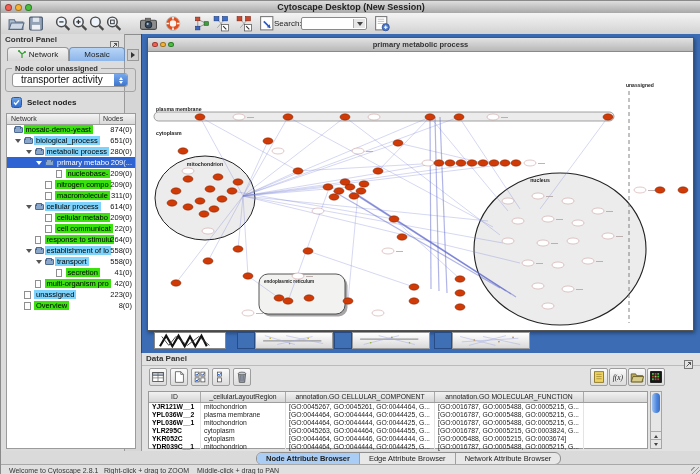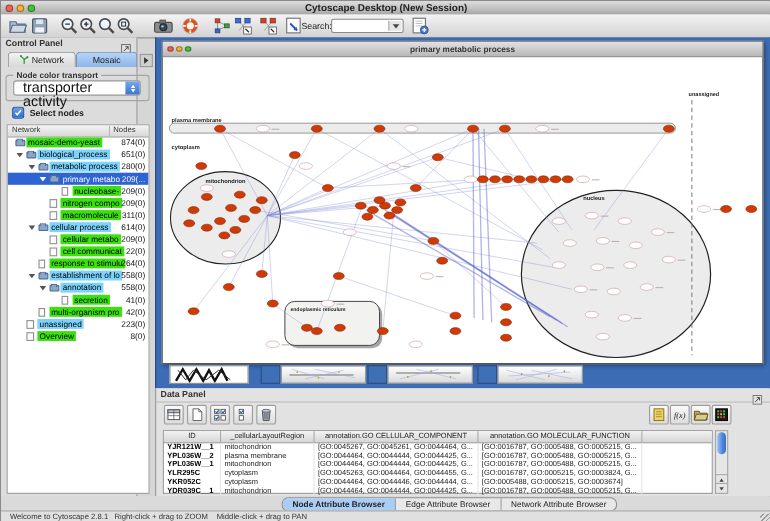--- a/index.html
+++ b/index.html
@@ -42,21 +42,21 @@
   .cp-tab.sel{background:linear-gradient(#b7d4f6,#8cb6ea);border-color:#6f93c0;}
   .tab-more{position:absolute;right:0;top:3px;width:12px;height:12px;background:#cfcfcf;
     border:1px solid #999;box-sizing:border-box;display:flex;align-items:center;justify-content:center;}
   .tab-more:after{content:"";width:0;height:0;border-top:3px solid transparent;
     border-bottom:3px solid transparent;border-left:4px solid #333;}
   .groupbox{position:absolute;left:4px;top:34px;width:131px;height:24px;border:1px solid #a5a5a5;
     border-radius:3px;box-sizing:border-box;}
   .grouplabel{position:absolute;left:6px;top:-5px;background:#dcdcdc;padding:0 3px;font-size:7.5px;
     font-weight:bold;color:#333;}
   .combo{position:absolute;left:6px;top:4px;width:116px;height:14px;background:#fff;
-    border:1px solid #979797;border-radius:3px;box-sizing:border-box;font-size:13px;color:#111;
+    border:1px solid #979797;border-radius:3px;box-sizing:border-box;font-size:10px;color:#111;
     line-height:12px;padding-left:8px;}
   .combo .stepper{position:absolute;right:0;top:0;bottom:0;width:13px;border-radius:0 2px 2px 0;
     background:linear-gradient(#76a8ec,#3c74cf);display:flex;flex-direction:column;
     align-items:center;justify-content:center;gap:1px;}
   .combo .stepper i{width:0;height:0;border-left:2.5px solid transparent;border-right:2.5px solid transparent;}
   .combo .stepper .up{border-bottom:3px solid #fff;} .combo .stepper .dn{border-top:3px solid #fff;}
   .cbrow{position:absolute;left:10px;top:62px;height:12px;display:flex;align-items:center;gap:5px;}
   .cbox{width:11px;height:11px;border-radius:2.5px;background:linear-gradient(#6ba1e8,#2f6ccd);
     border:1px solid #2a57a4;box-sizing:border-box;position:relative;}
   .cbox svg{position:absolute;inset:0;}
@@ -277,21 +277,21 @@
             <circle cx="7" cy="2" r="1" fill="#2f9c2f"></circle>
           </svg>
         <span>Network</span>
       </div>
       <div class="cp-tab sel" style="left:66px;width:56px">
         <span>Mosaic</span>
       </div>
       <div class="tab-more"></div>
     </div>
     <div class="groupbox">
-      <span class="grouplabel">Node color transport</span>
+      <span class="grouplabel">Node color unassigned</span>
       <div class="combo">
         <span>transporter activity</span>
         <span class="stepper">
             <i class="up"></i>
             <i class="dn"></i>
           </span>
       </div>
     </div>
     <div class="cbrow">
       <span class="cbox">
@@ -369,21 +369,21 @@
           </div>
           <div class="tree-row">
             <span class="tri" style="left: 18.5px;"></span>
             <span class="ficon" style="left: 27.5px;"></span>
             <span class="chip red" style="left: 37.5px;">establishment of lo</span>
             <span class="cnt">558(0)</span>
           </div>
           <div class="tree-row">
             <span class="tri" style="left: 29px;"></span>
             <span class="ficon" style="left: 38px;"></span>
-            <span class="chip red" style="left: 48px;">annotation</span>
+            <span class="chip red" style="left: 48px;">transport</span>
             <span class="cnt">558(0)</span>
           </div>
           <div class="tree-row">
             <span class="picon" style="left: 48.5px;"></span>
             <span class="chip green" style="left: 58.5px;">secretion</span>
             <span class="cnt">41(0)</span>
           </div>
           <div class="tree-row">
             <span class="picon" style="left: 27.5px;"></span>
             <span class="chip green" style="left: 37.5px;">multi-organism pro</span>

